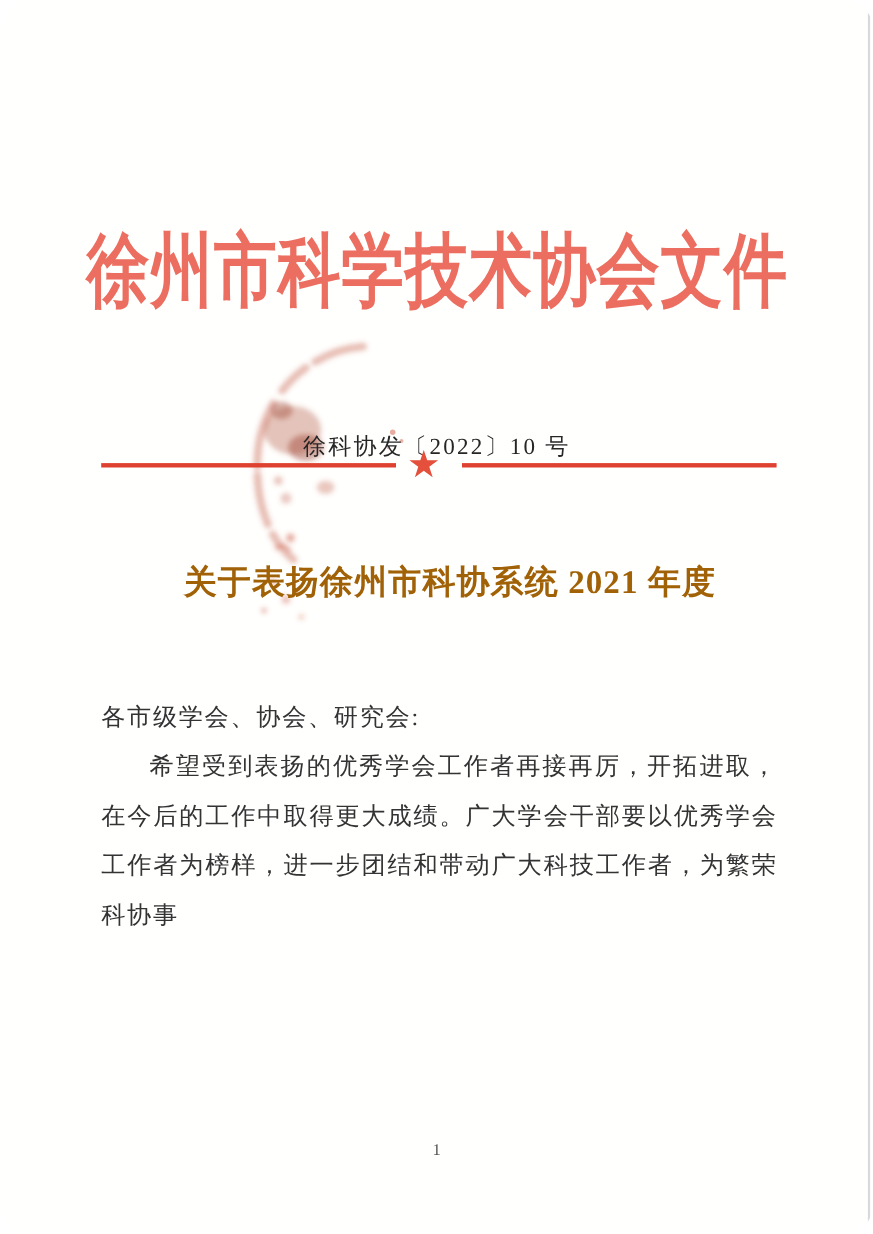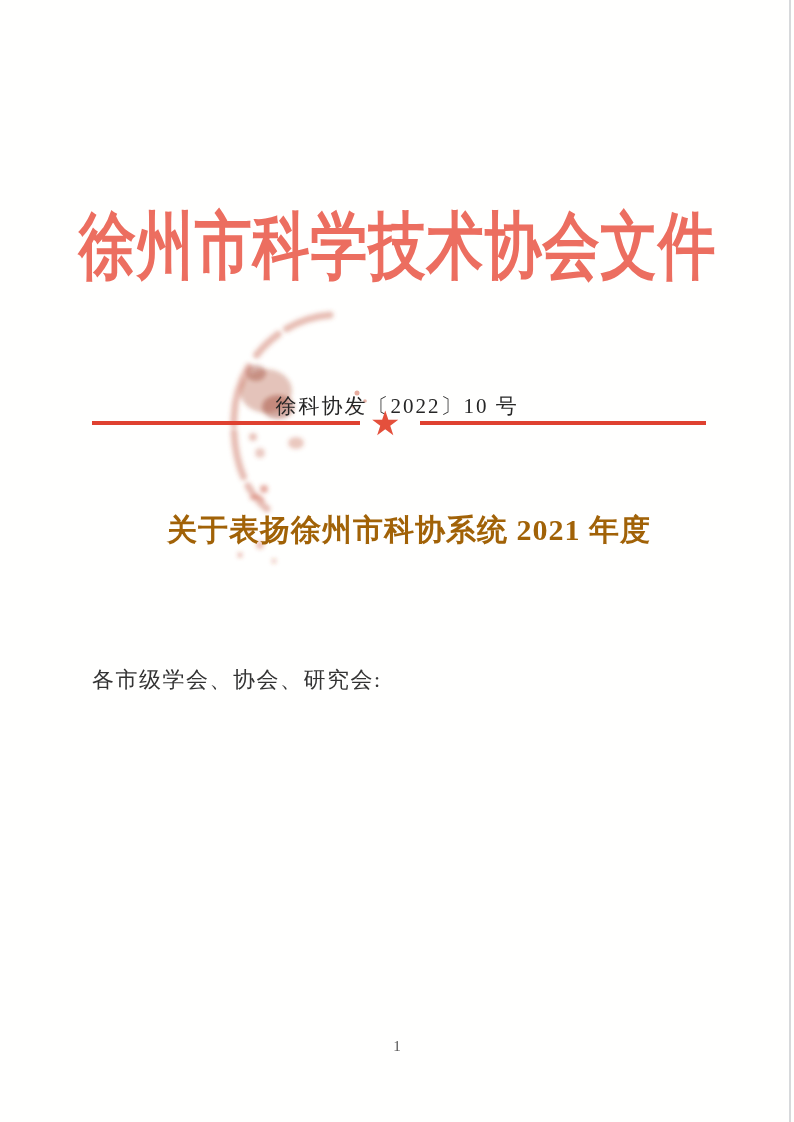--- a/index.html
+++ b/index.html
@@ -2,20 +2,21 @@
 <html style="--masthead-red: #ec6e60; --divider-red: #df4130; --star-red: #e4503c; --body-text: #333333;"><head>
 <meta charset="utf-8">
 <style>
   html,body{margin:0;padding:0;background:#ffffff;}
   .page{
     position:relative;
     width:794px;height:1122px;
     background:#fffffe;
     overflow:hidden;
     font-family:"Liberation Serif","DejaVu Serif",serif;
+    border-radius:27px;
   }
   .scan-edge{
     position:absolute;top:0;right:3px;width:2px;height:100%;
     background:#d7d9db;
   }
   .masthead{
     position:absolute;top:204px;left:0;width:100%;
     text-align:center;white-space:nowrap;
   }
   .masthead-inner{
@@ -40,21 +41,21 @@
     font-size:34px;line-height:1;
     color:var(--star-red,#e4503c);
   }
   .doc-title{
     position:absolute;top:507px;left:12px;width:100%;
     text-align:center;
     font-size:30px;font-weight:bold;color:#a16207;
     line-height:45px;letter-spacing:1px;
   }
   .body-text{
-    position:absolute;top:657px;left:92px;width:615px;
+    position:absolute;top:629px;left:92px;width:615px;
     font-size:22px;line-height:45px;
     color:var(--body-text,#333333);
     letter-spacing:1.5px;
     text-align:justify;
   }
   .body-text .salutation{text-indent:0;margin:0;}
   .body-text p{margin:0;text-indent:2em;text-align:justify;text-align-last:left;}
   .pagenum{
     position:absolute;top:1038px;left:0;width:100%;
     text-align:center;font-size:15px;color:#555;
@@ -111,19 +112,20 @@
     <span class="star">★</span>
     <div class="seg seg-right"></div>
   </div>
 
   <div class="doc-title">
     <div>关于表扬徐州市科协系统 2021 年度</div>
   </div>
 
   <div class="body-text">
     <p class="salutation">各市级学会、协会、研究会:</p>
+    <p>希望受到表扬的优秀学会工作者再接再厉，开拓进取，在今后的工作中取得更大成绩。广大学会干部要以优秀学会工作者为榜样，进一步团结和带动广大科技工作者，为繁荣科协事</p>
   </div>
 
   <div class="pagenum">1</div>
 
   <div class="scan-edge"></div>
 
 </div>
 
 </body></html>

